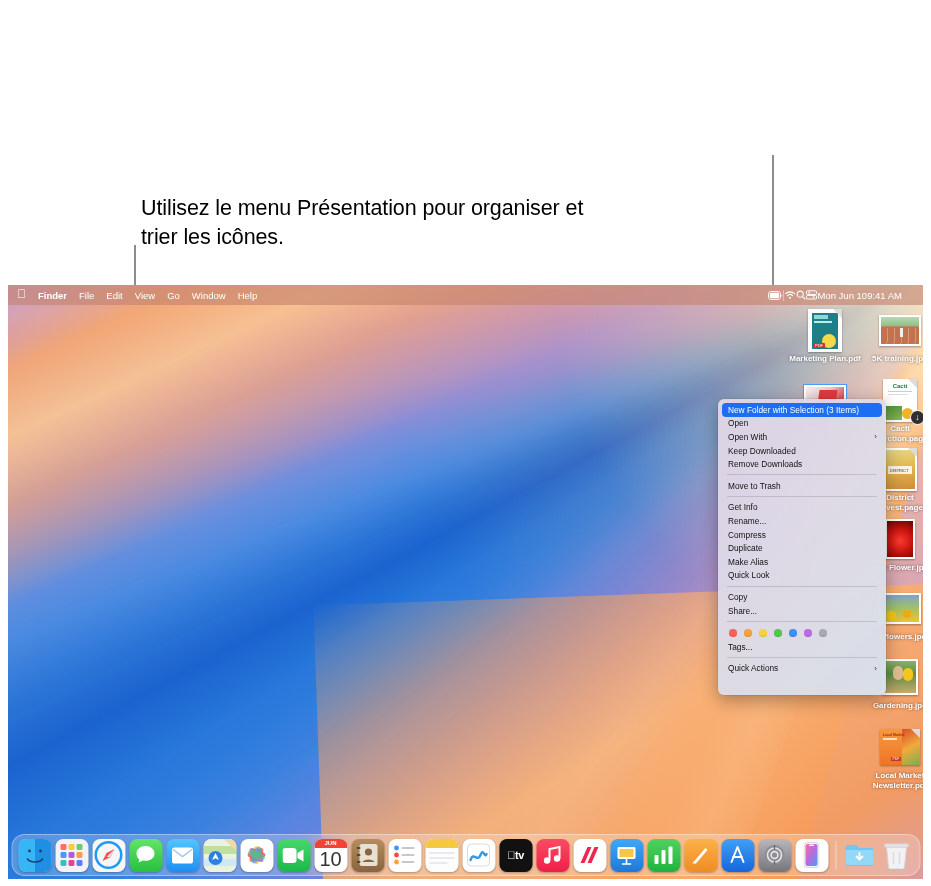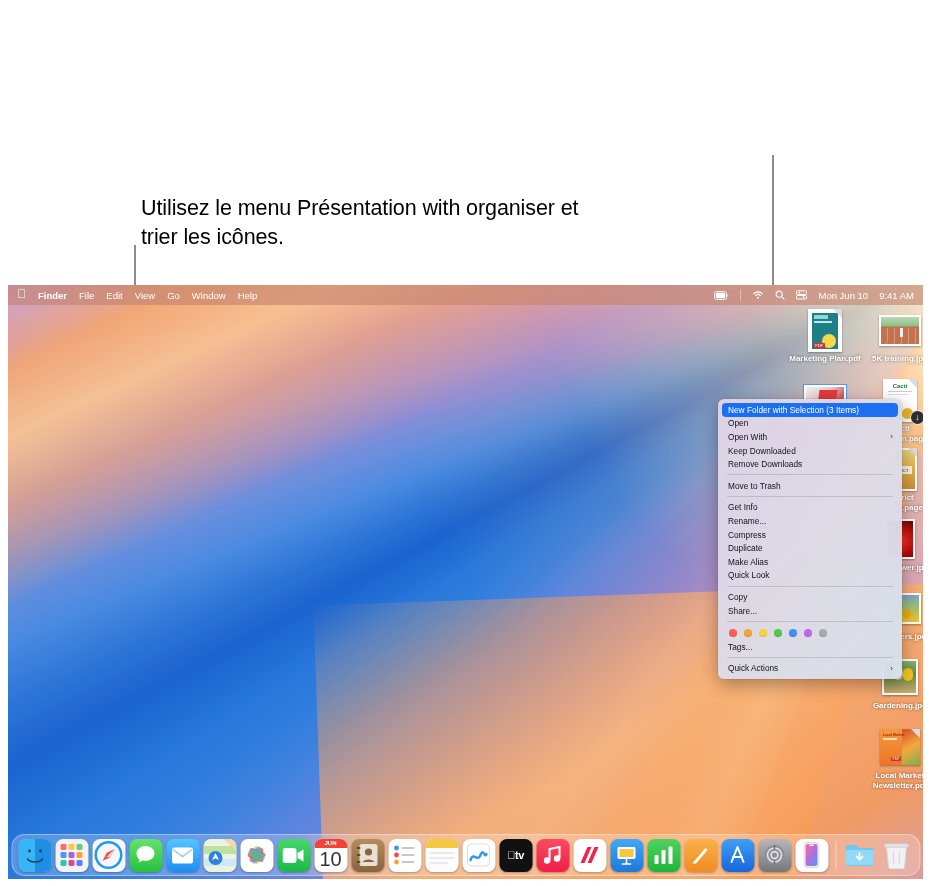--- a/index.html
+++ b/index.html
@@ -109,21 +109,21 @@
   #menubar {
     position: absolute; left: 0; top: 0; width: 100%; height: 20px;
     background: rgba(196,130,110,0.62);
     backdrop-filter: blur(18px);
     display: flex; align-items: center;
     color: #fff;
     font-size: 9.5px;
     z-index: 20;
   }
   #menubar .left { display: flex; align-items: center; gap: 12px; padding-left: 9px; }
-  #menubar .right { margin-left: auto; display: flex; align-items: center; gap: 11px; padding-right: 9px; }
+  #menubar .right { margin-left: auto; display: flex; align-items: center; padding-right: 21px; }
   .mb-item { white-space: nowrap; cursor: default; }
   .mb-item.bold { font-weight: bold; }
   .apple-logo { font-size: 12px; line-height: 1; position: relative; top: -1px; }
   .mb-sep { width: 1px; height: 11px; background: rgba(255,255,255,0.4); }
   .icon-svg { display:block; }
 
   
   .desk-icon {
     position: absolute;
     width: 78px;
@@ -171,26 +171,26 @@
     width:15px; height:15px; border-radius:50%;
     background:#2f2f2f; border:1.5px solid #fff;
     display:flex;align-items:center;justify-content:center;
     color:#fff; font-size:9px; line-height:1;
   }
 
   
   #ctxmenu {
     position: absolute;
     left: 710px; top: 114px;
-    width: 184px;
+    width: 168px;
     background: linear-gradient(135deg, rgba(226,214,229,0.93), rgba(214,226,240,0.94));
     backdrop-filter: blur(24px);
     border-radius: 6px;
     box-shadow: 0 5px 18px rgba(0,0,0,0.33), 0 0 0 0.5px rgba(0,0,0,0.12);
-    padding: 4px 0 4px 0;
+    padding: 4px 0 20px 0;
     z-index: 30;
     font-size: 8.3px;
     color: #111;
   }
   .mi {
     height: 13.6px;
     display: flex; align-items: center;
     padding: 0 9px 0 10px;
     white-space: nowrap;
     cursor: default;
@@ -230,21 +230,21 @@
     overflow:hidden;
     box-shadow: 0 1px 2px rgba(0,0,0,0.25);
   }
   .dock-sep { width: 1px; height: 28px; background: rgba(255,255,255,0.45); margin: 0 3px; }
 </style>
 </head>
 <body>
 
 <div id="page">
 
-  <div class="callout" id="callout-second">Utilisez le menu Présentation with organiser et trier les icônes.</div>
+  <div class="callout" id="callout-second">Utilisez le menu Présentation pour organiser et trier les icônes.</div>
   <div class="leader" id="leader-main"></div>
   <div class="leader" id="leader-view"></div>
 
   <div id="desktop">
     <div class="wall"></div>
     <div class="wall-orangeband"></div>
     <div class="wall-lowerorange"></div>
     <div class="wall-rays"></div>
 
     <div id="menubar">

